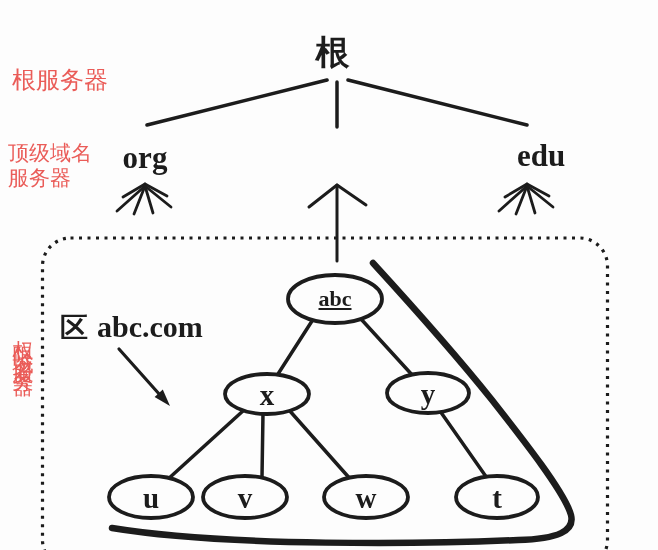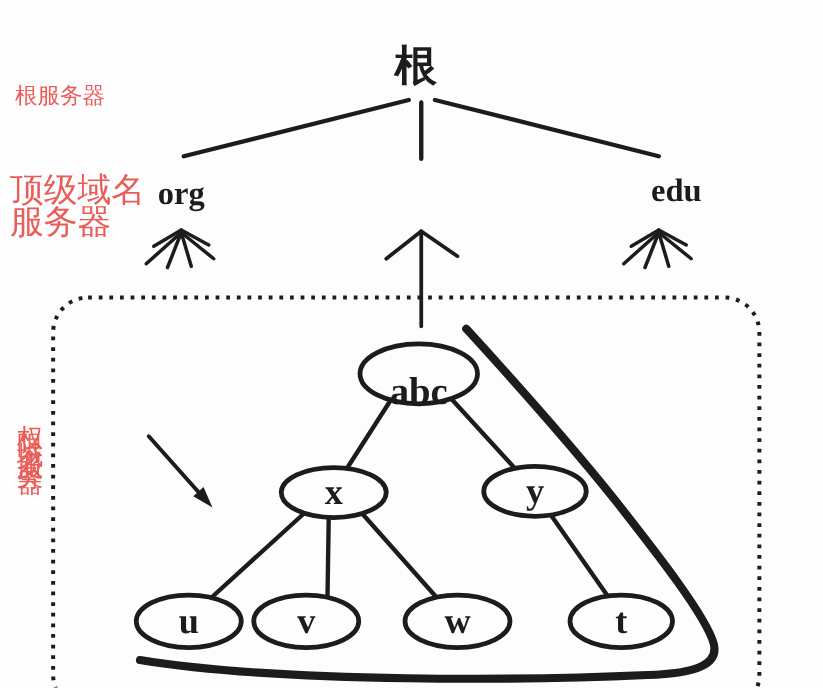--- a/index.html
+++ b/index.html
@@ -16,55 +16,55 @@
   .center-x{transform:translateX(-50%);}
   .center-xy{transform:translate(-50%,-50%);}
 
   .root-label{
     left:333px;top:30px;
     font-size:34px;font-weight:700;
     letter-spacing:1px;
     white-space:nowrap;
   }
   .red{color:#ea5c58;}
-  .annot-root{left:12px;top:64px;font-size:18px;white-space:nowrap;}
-  .annot-tld{left:8px;top:140px;font-size:27px;line-height:25px;white-space:nowrap;}
+  .annot-root{left:12px;top:64px;font-size:24px;white-space:nowrap;}
+  .annot-tld{left:8px;top:140px;font-size:21px;line-height:25px;white-space:nowrap;}
   .annot-vertical{
     left:9px;top:324px;
     writing-mode:vertical-rl;
     font-size:21px;
     letter-spacing:6px;
     white-space:nowrap;
   }
   .tld-label{
     top:140px;
     font-family:"Liberation Serif", serif;
     font-weight:700;
-    font-size:26px;
+    font-size:31px;
     white-space:nowrap;
     text-align:right;
   }
   .domain-label{left:90px;top:251px;white-space:nowrap;}
   .zone-label{left:60px;top:309px;white-space:nowrap;}
   .cjk-prefix{font-size:30px;font-weight:700;}
   .latin-part{
     font-family:"Liberation Serif", serif;
     font-weight:700;font-size:32px;
     margin-left:9px;
   }
   .zone-label .cjk-prefix{font-size:28px;}
   .zone-label .latin-part{font-size:30px;}
 
   .node-label{
     font-family:"Liberation Serif", serif;
     font-weight:700;
     font-size:29px;
     white-space:nowrap;
   }
-  .node-abc{left:335px;top:313px;font-size:31px;}
+  .node-abc{left:335px;top:299px;font-size:22px;text-decoration:underline;}
   .node-x{left:267px;top:395px;}
   .node-y{left:428px;top:394px;}
   .node-u{left:151px;top:498px;}
   .node-v{left:245px;top:498px;}
   .node-w{left:366px;top:498px;}
   .node-t{left:497px;top:498px;}
 
   svg{display:block;}
 </style>
 </head>
@@ -149,20 +149,23 @@
       <div>顶级域名</div>
       <div>服务器</div>
     </div>
 
     <div class="abs red annot-vertical">权限域名服务器</div>
 
     <div class="abs tld-label center-x" style="left:145px;">org</div>
     <div class="abs tld-label center-x" style="left:541px;top:138px;">edu</div>
 
 
+    <div class="abs zone-label">
+      <span class="cjk-prefix">区</span><span class="latin-part">abc.com</span>
+    </div>
 
     <div class="abs node-label node-abc center-xy">abc</div>
     <div class="abs node-label node-x center-xy">x</div>
     <div class="abs node-label node-y center-xy">y</div>
     <div class="abs node-label node-u center-xy">u</div>
     <div class="abs node-label node-v center-xy">v</div>
     <div class="abs node-label node-w center-xy">w</div>
     <div class="abs node-label node-t center-xy">t</div>
   </div>
 

